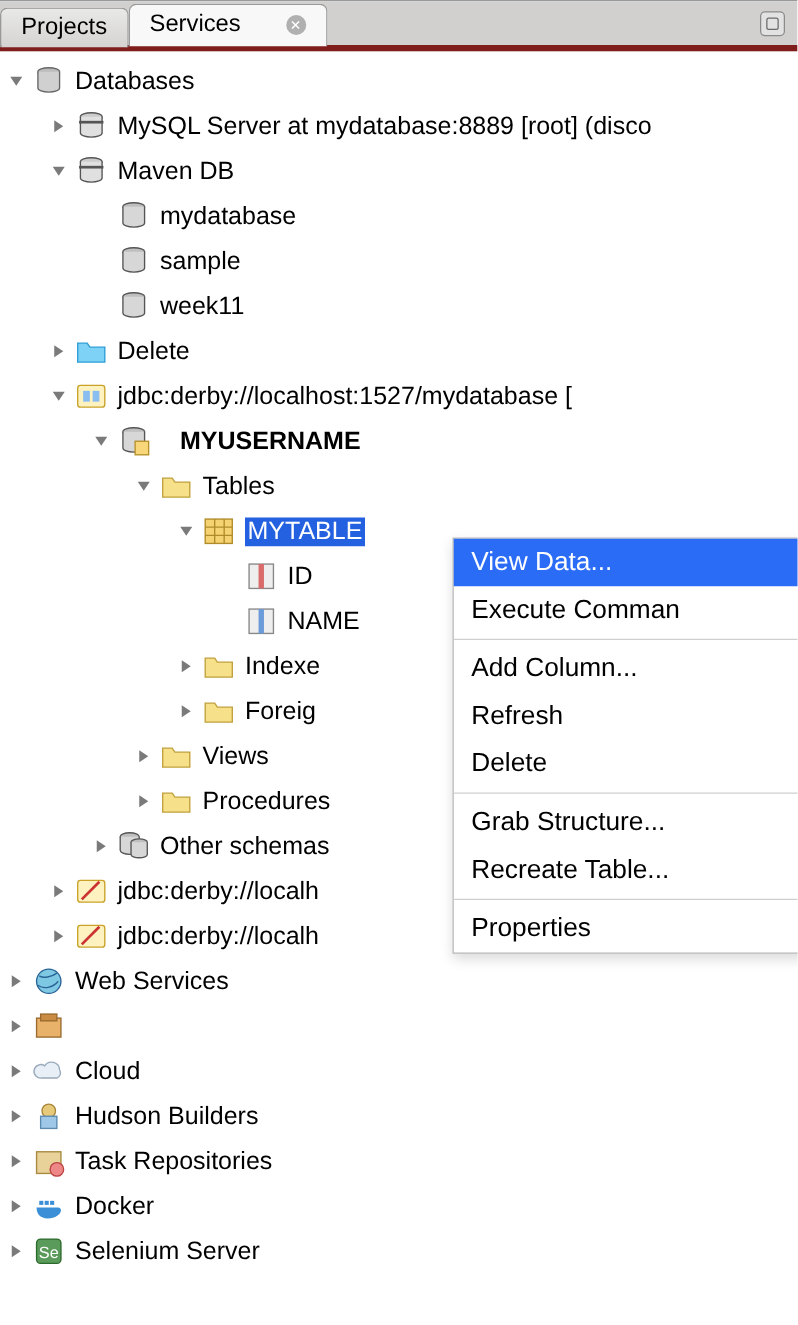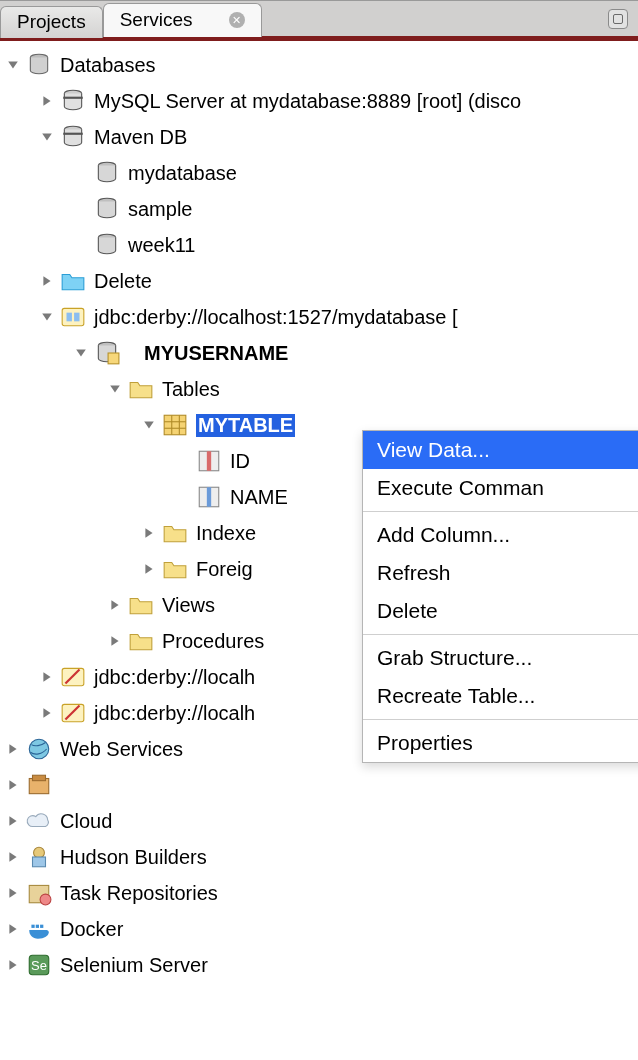--- a/index.html
+++ b/index.html
@@ -99,21 +99,20 @@
       margin-right: 8px;
       display: inline-flex;
       justify-content: center;
     }
     .label { }
     .label.bold { font-weight: bold; margin-left: 16px; }
     .label.selected {
       background: #2461e0;
       color: #fff;
       padding: 0 2px;
-      font-weight: bold;
     }
     .indent { display: inline-block; height: 1px; }
     .i1 { width: 34px; }
     .i2 { width: 68px; }
     .i3 { width: 102px; }
     .i4 { width: 136px; }
     .i5 { width: 170px; }
 
     
     .ctxmenu {
@@ -407,20 +406,37 @@
           </svg>
         </span>
       <span class="icon">
           <svg viewBox="0 0 24 24">
             <path d="M2 6h7l2 3h11v11H2z" fill="#f7e08a" stroke="#c0a03a"></path>
           </svg>
         </span>
       <span class="label">Procedures</span>
     </div>
 
+    <div class="row">
+      <span class="indent i2"></span>
+      <span class="toggle">
+          <svg viewBox="0 0 10 10">
+            <polygon points="2,1 8,5 2,9" fill="#7a7a7a"></polygon>
+          </svg>
+        </span>
+      <span class="icon">
+          <svg viewBox="0 0 24 24">
+            <ellipse cx="9" cy="5" rx="7" ry="3" fill="#bfbfbf" stroke="#555"></ellipse>
+            <path d="M2 5v10c0 1.7 3.1 3 7 3s7-1.3 7-3V5" fill="#d7d7d7" stroke="#555"></path>
+            <ellipse cx="16" cy="9" rx="6" ry="2.5" fill="#bfbfbf" stroke="#555"></ellipse>
+            <path d="M10 9v9c0 1.4 2.7 2.5 6 2.5s6-1.1 6-2.5V9" fill="#d7d7d7" stroke="#555"></path>
+          </svg>
+        </span>
+      <span class="label">Other schemas</span>
+    </div>
 
     <div class="row">
       <span class="indent i1"></span>
       <span class="toggle">
           <svg viewBox="0 0 10 10">
             <polygon points="2,1 8,5 2,9" fill="#7a7a7a"></polygon>
           </svg>
         </span>
       <span class="icon">
           <svg viewBox="0 0 24 24">

